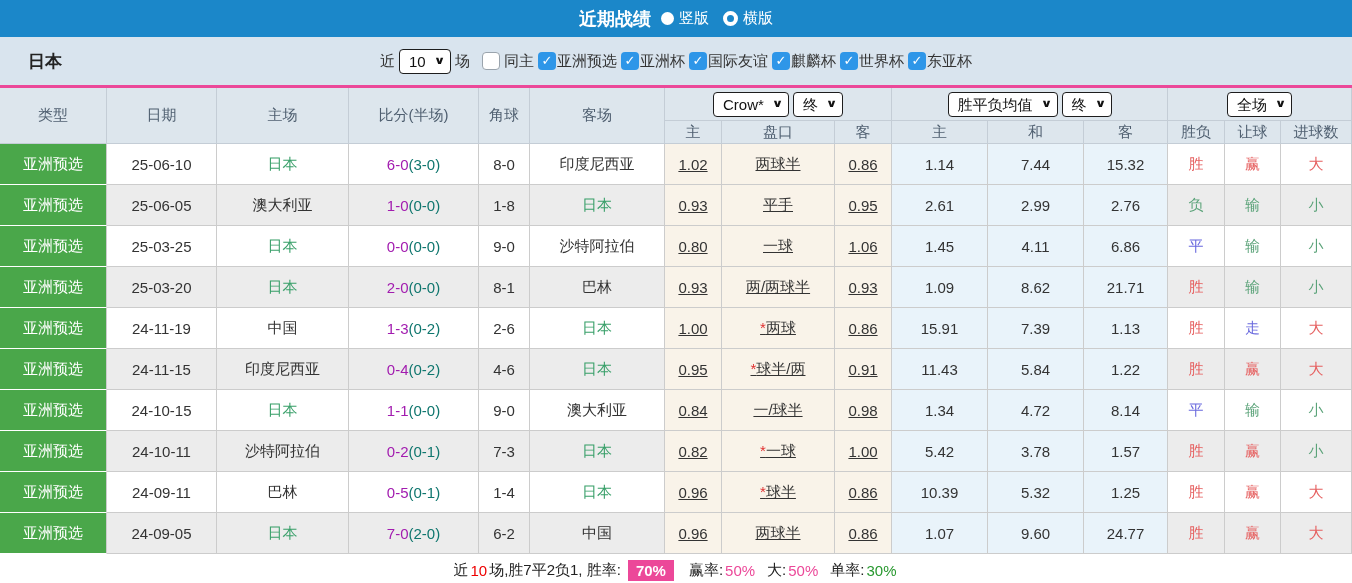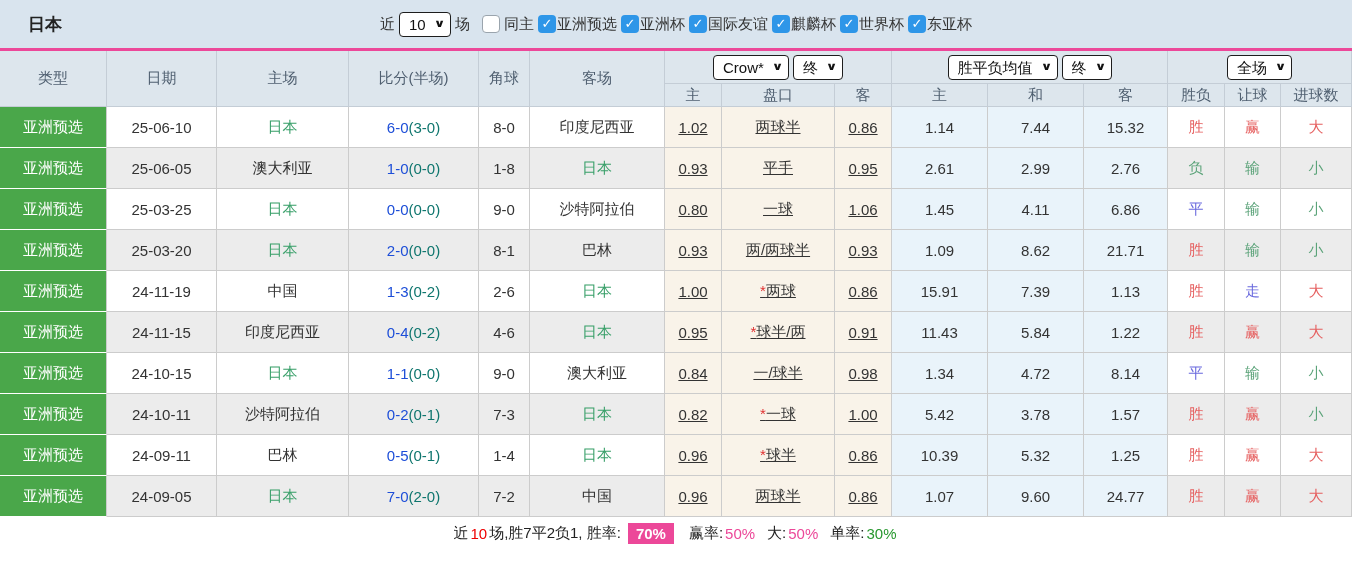--- a/index.html
+++ b/index.html
@@ -34,21 +34,21 @@
   th, td { border-right:1px solid #ccc; border-bottom:1px solid #ccc; text-align:center; vertical-align:middle; overflow:hidden; white-space:nowrap; }
   th { background:#dde6ed; color:#4f5f70; font-weight:normal; font-size:15px; border-right-color:#c4cdd6; border-bottom-color:#c4cdd6; }
   tr.h1 th.dd { height:33px; }
   tr.h2 th { height:23px; }
   tbody td { height:41px; font-size:15px; color:#333; background:#fff; }
   tbody tr.even td { background:#ececec; }
   td.type { background:#4aa74a !important; color:#fff; border-bottom-color:#fff; border-right-color:#ccc; }
   td.pan { background:#f9f3e9 !important;text-decoration:underline; }
   td.odds { background:#e9f3fa !important; }
   td.team.hl { color:#3aa06a; }
-  .ft { color:#1d4ed8; }
+  .ft { color:#a21caf; }
   .ht { color:#0f766e; }
   .star { color:#e03030; }
   td.res.r { color:#e66161; }
   td.res.g { color:#5ba379; }
   td.res.b { color:#6a6ade; }
   .ddwrap { display:flex; align-items:center; justify-content:center; gap:4px; }
 
   
   .footer { height:33px; display:flex; align-items:center; justify-content:center; font-size:15px; color:#222; }
   .footer .red { color:#ee0000; }
@@ -56,20 +56,33 @@
   .footer .green { color:#28982f; }
   .footer .badge { background:#ec4899; color:#fff; padding:2px 8px; margin:0 5px; font-weight:bold; }
   .footer .seg { margin-right:2px; }
   .footer .sp { margin-left:10px; }
 </style>
 </head>
 <body>
 
 <div class="page">
 
+  <div class="titlebar">
+    <span class="title">近期战绩</span>
+    <span class="radio-group">
+      <span class="radio-pair">
+        <span class="radio"></span>
+        <span class="radio-label">竖版</span>
+      </span>
+      <span class="radio-pair">
+        <span class="radio hollow"></span>
+        <span class="radio-label">横版</span>
+      </span>
+    </span>
+  </div>
 
   <div class="filterbar">
     <span class="team-name">日本</span>
     <span class="filters">
       <span>近</span>
       <span class="sel">
         <select>
           <option>10</option>
         </select>
         <span class="chev">∨</span>
@@ -338,21 +351,21 @@
         <td class="odds">1.25</td>
         <td class="res r">胜</td>
         <td class="res r">赢</td>
         <td class="res r">大</td>
       </tr>
       <tr class="even">
         <td class="type">亚洲预选</td>
         <td>24-09-05</td>
         <td class="team hl">日本</td>
         <td><span class="ft">7-0</span><span class="ht">(2-0)</span></td>
-        <td>7-2</td>
+        <td>6-2</td>
         <td class="team">中国</td>
         <td class="pan">0.96</td>
         <td class="pan"><span class="star"></span><span>两球半</span></td>
         <td class="pan">0.86</td>
         <td class="odds">1.07</td>
         <td class="odds">9.60</td>
         <td class="odds">24.77</td>
         <td class="res r">胜</td>
         <td class="res r">赢</td>
         <td class="res r">大</td>

